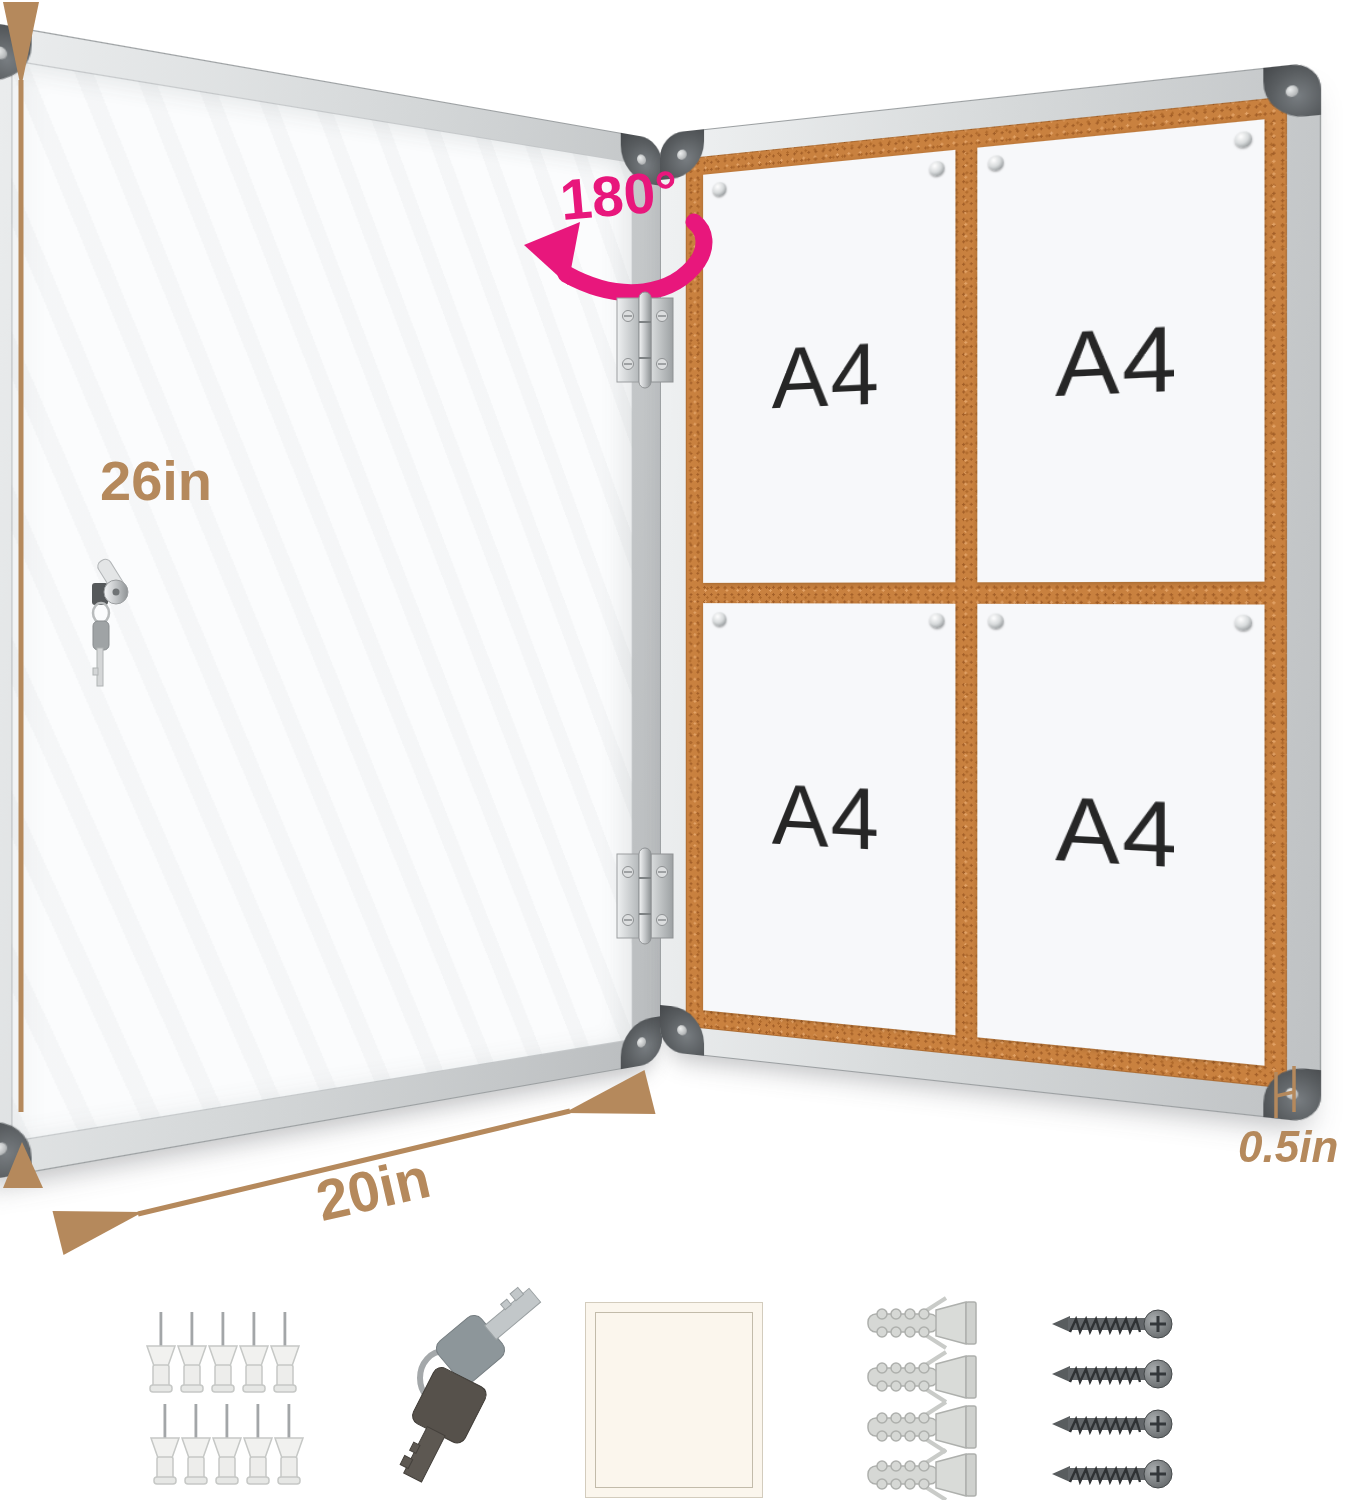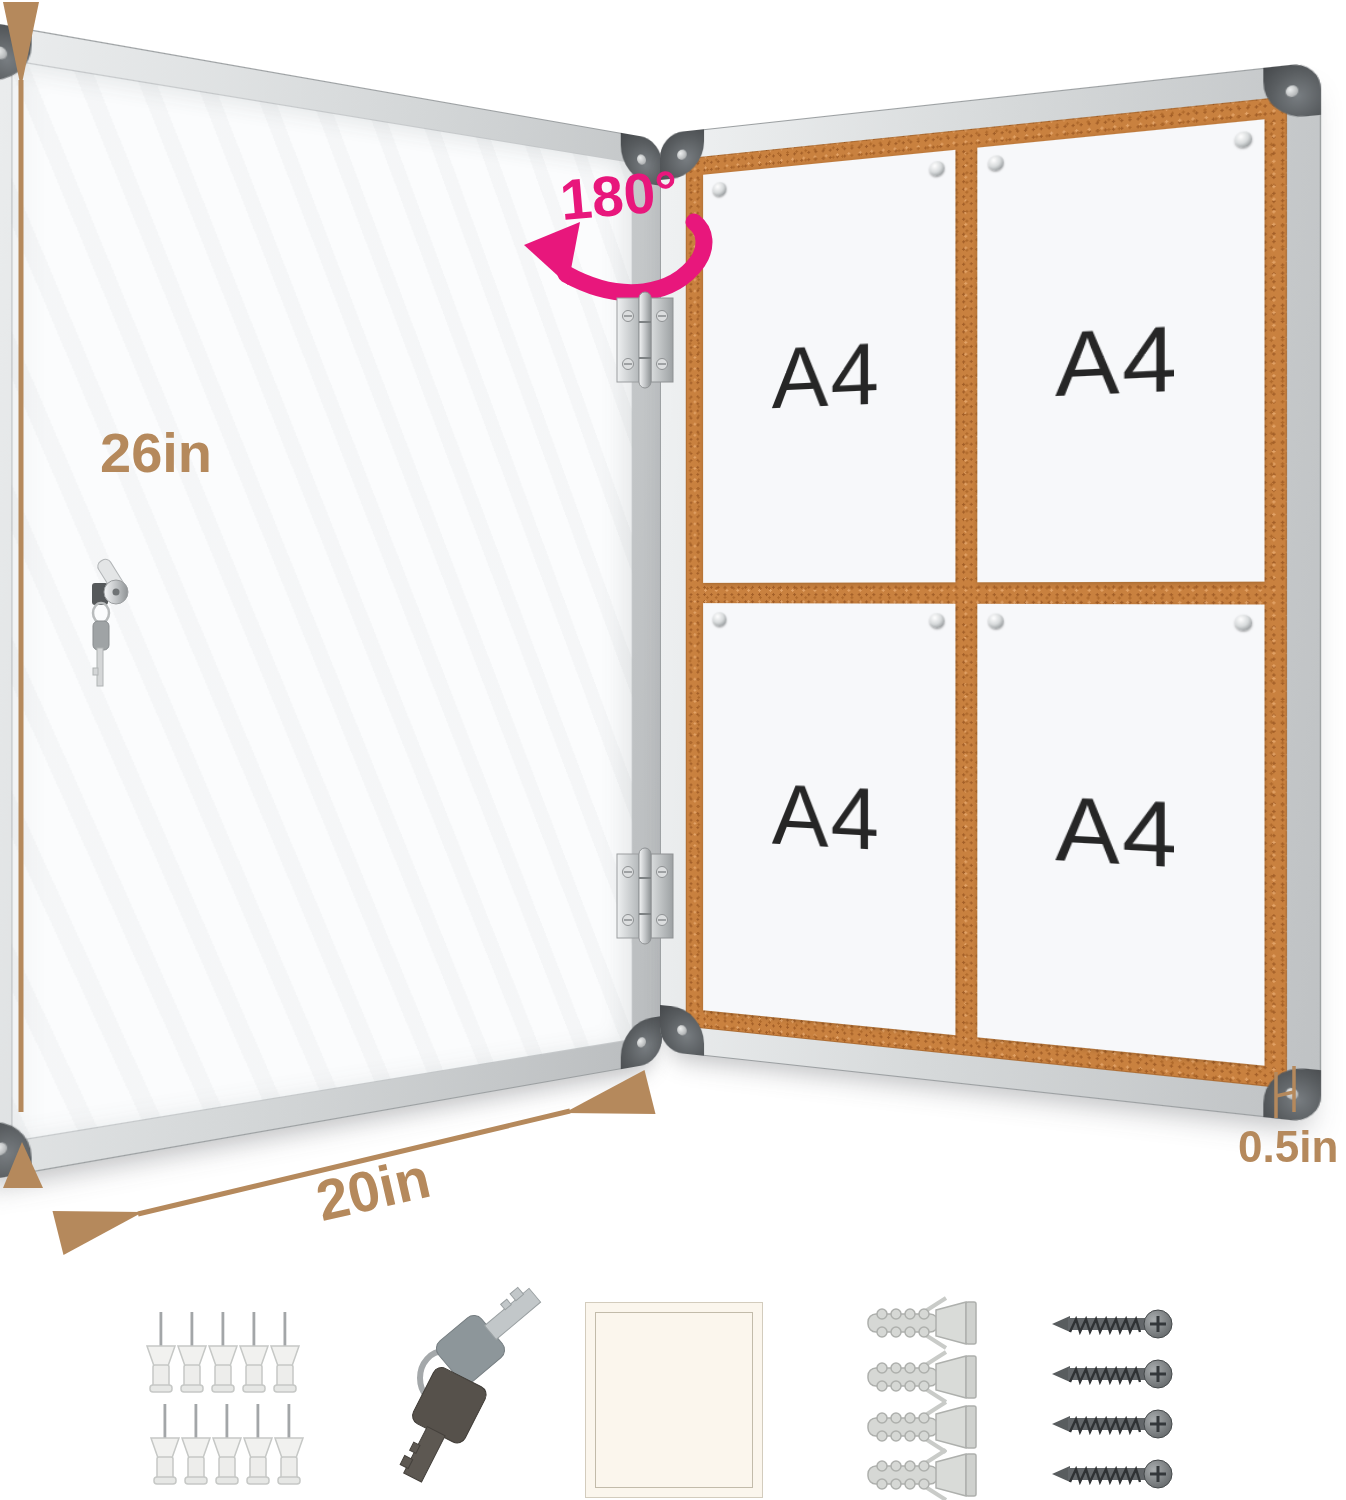--- a/index.html
+++ b/index.html
@@ -59,24 +59,24 @@
   
   .overlay{position:absolute;left:0;top:0;z-index:4;pointer-events:none;}
 
   
   .pad{position:absolute;left:585px;top:1302px;width:178px;height:196px;z-index:3;
         background:#fbf6ed;border:1px solid #d3ccbd;box-sizing:border-box;}
   .pad::after{content:"";position:absolute;inset:9px;border:1px solid #c2bbaa;}
 
   
   .lbl{position:absolute;z-index:5;font-weight:700;color:#b5895c;white-space:nowrap;}
-  .lbl.height{left:100px;top:420px;font-size:56px;}
+  .lbl.height{left:100px;top:448px;font-size:56px;}
   .lbl.angle{left:560px;top:162px;font-size:57px;color:#e8177c;transform:rotate(-5deg);}
   .lbl.width{left:316px;top:1156px;font-size:57px;transform:rotate(-13deg);}
-  .lbl.depth{left:1238px;top:1122px;font-size:44px;}
+  .lbl.depth{left:1238px;top:1122px;font-size:44px;font-style:italic;}
 </style>
 </head>
 <body>
 
 <div class="scene">
 
   <div class="panel door">
     <div class="glass"></div>
     <span class="cap tl"></span>
     <span class="cap tr"></span>

